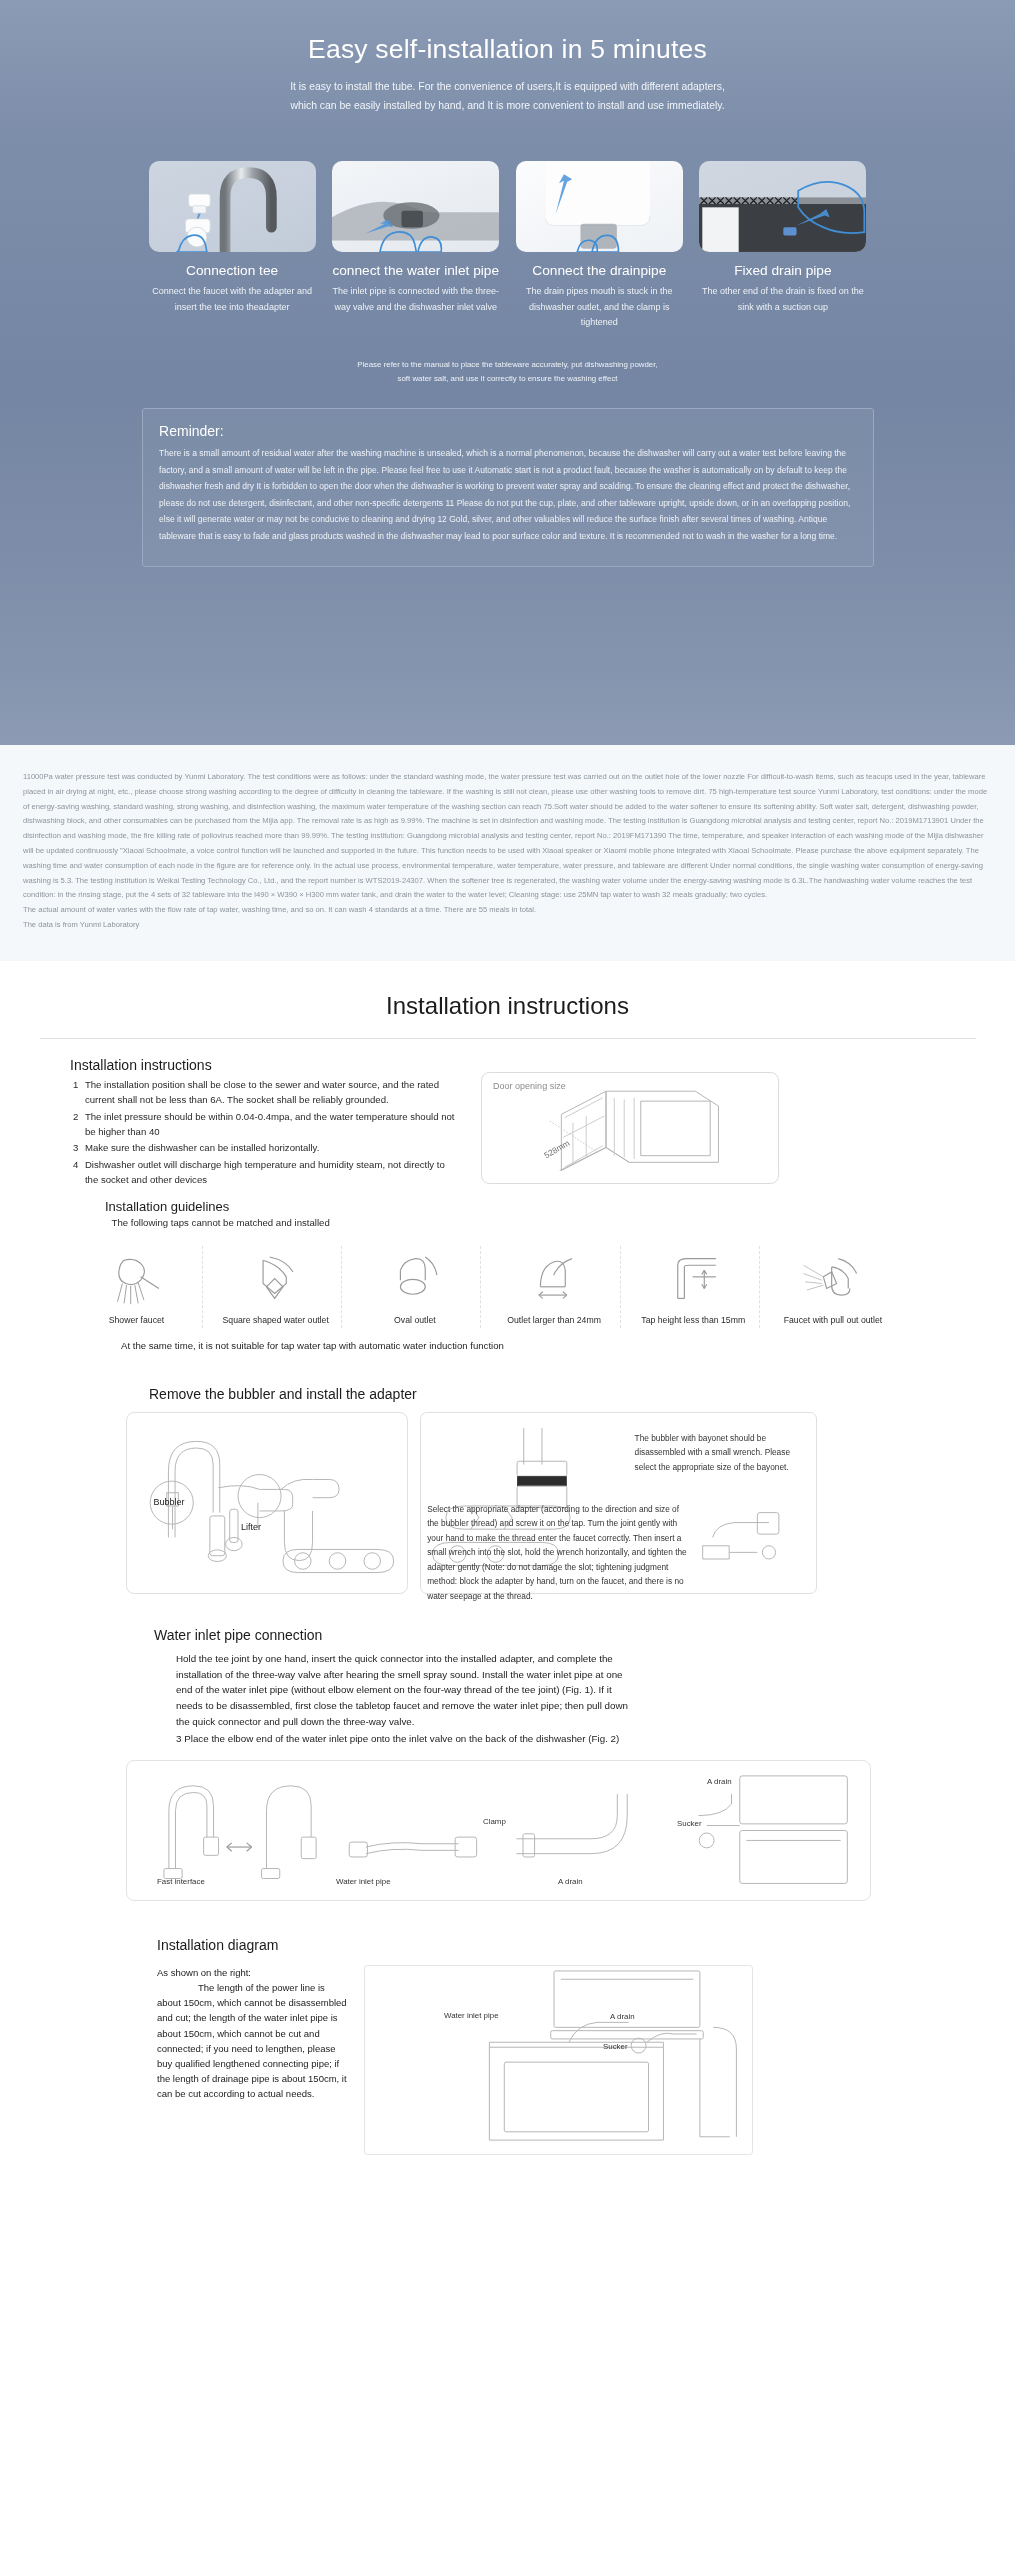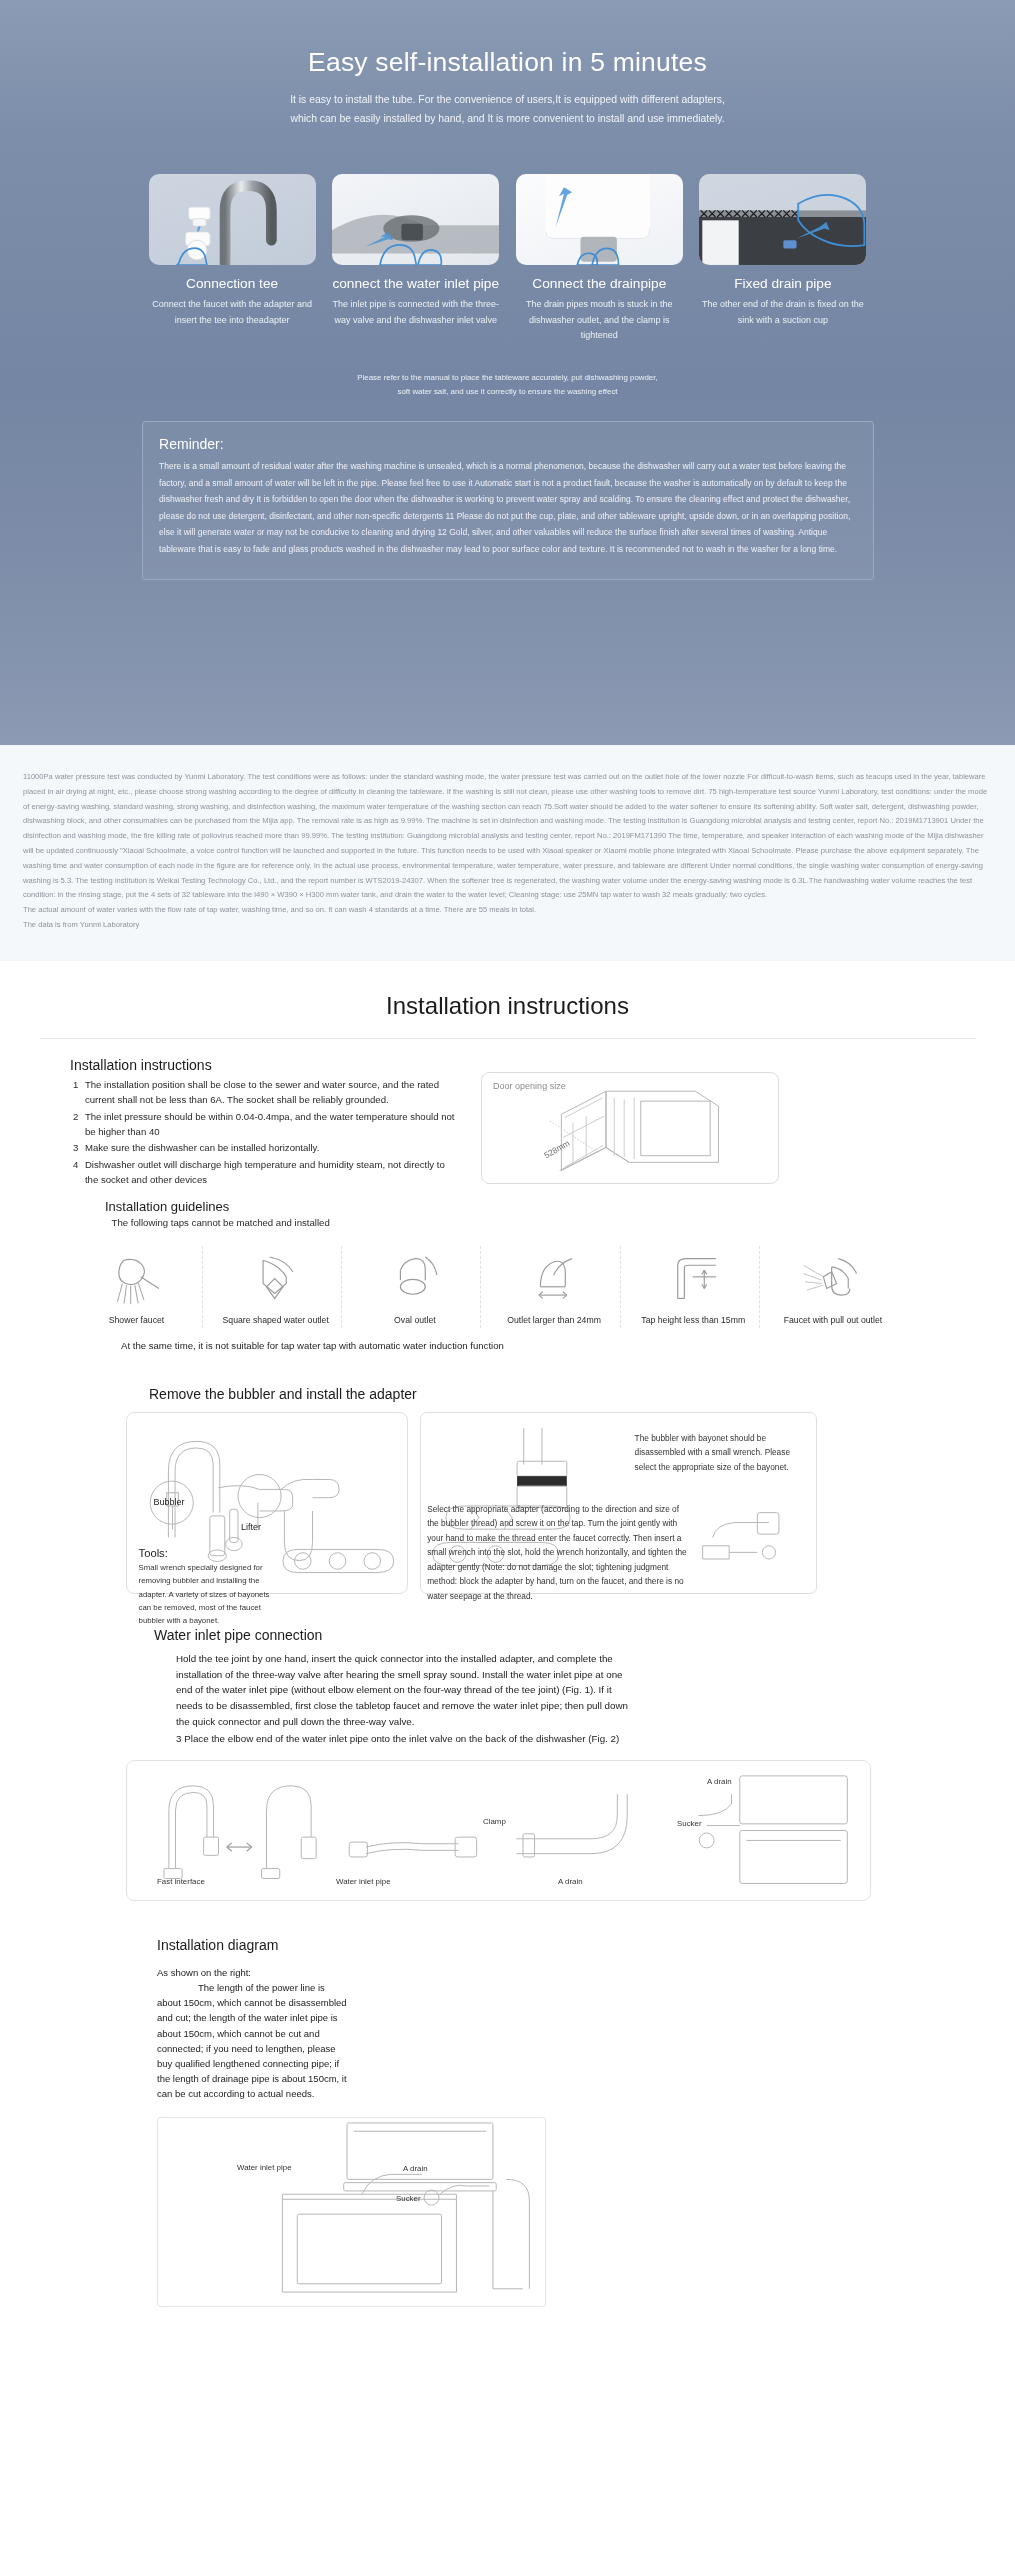--- a/index.html
+++ b/index.html
@@ -11,21 +11,21 @@
     width: 1015px;
     overflow-x: hidden;
   }
 
   
   .hero {
     position: relative;
     width: 1015px;
     height: 745px;
     background: linear-gradient(180deg,#8b9bb5 0%, #7d8eaa 18%, #7486a3 52%, #8190ab 82%, #8c9ab3 100%);
-    padding-top: 29px;
+    padding-top: 16px;
   }
   .hero-title {
     text-align: center;
     color: #ffffff;
     font-size: 26.5px;
     font-weight: 400;
     letter-spacing: 0.2px;
     margin-top: 18px;
   }
   .hero-sub {
@@ -187,21 +187,21 @@
   .para { font-size: 9.8px; line-height:1.6; color:#222; width: 464px; margin-left: 176px; }
   .para2 { margin-top: 1.7px; }
 
   .figbox {
     width: 745px; height: 141px; border:0.8px solid #e2e2e2; border-radius:8.3px;
     margin: 13.2px 0 0 126px; position:relative;
   }
   .figcap { position:absolute; font-size: 7.9px; color:#333; }
 
   .sec-h4 { font-size: 14px; font-weight:400; color:#1b1b1b; margin: 36px 0 3.3px 157px; }
-  .diag-row { display:flex; margin-left: 157px; margin-top: 12px; gap: 15px; flex-direction: column; }
+  .diag-row { display:flex; margin-left: 157px; margin-top: 12px; gap: 15px; }
   .diag-txt { width: 192px; font-size: 9.5px; line-height:1.6; color:#222; }
   .diag-lead { margin-left: 46px; }
   .diagbox { width: 389px; height: 190px; border:0.8px solid #e4e4e4; border-radius:3.3px; position:relative; }
 
   svg { display:block; }
   .ln { fill:none; stroke:#9a9a9a; stroke-width:1.4; }
   .ln2 { fill:none; stroke:#b5b5b5; stroke-width:1.2; }
   .lnd { fill:none; stroke:#c8c8c8; stroke-width:1.1; }
 </style>
 </head>
@@ -460,24 +460,20 @@
         <rect class="ln2" x="124" y="116" width="10" height="40" rx="3"></rect>
         <ellipse class="ln2" cx="129" cy="158" rx="10" ry="8"></ellipse>
         <path class="ln2" d="M110 90 Q140 84 160 92 L190 92 Q200 92 200 102 L200 110 Q200 118 186 118 L160 118"></path>
         <circle class="ln2" cx="160" cy="100" r="26"></circle>
         <path class="ln2" d="M158 108 L158 138"></path>
         <path class="ln2" d="M190 118 L190 156 Q190 178 208 178 Q224 178 224 156 L224 118"></path>
         <path class="ln2" d="M186 92 Q200 78 224 80 L244 80 Q256 80 256 92 Q256 102 244 102 L224 102"></path>
       </svg>
       <div style="position:absolute;left:26.5px;top:84px;" class="lbl-mid">Bubbler</div>
       <div style="position:absolute;left:114px;top:109px;" class="lbl-mid">Lifter</div>
-      <div style="position:absolute;left:11.6px;top:134px;width:248px;">
-        <div class="tools-h">Tools:</div>
-        <div class="tools-t" style="width:141px">Small wrench specially designed for removing bubbler and installing the adapter. A variety of sizes of bayonets can be removed, most of the faucet bubbler with a bayonet.</div>
-      </div>
       <svg width="124" height="50" viewBox="0 0 150 60" style="position:absolute;right:5px;bottom:6.6px;">
         <path class="ln2" d="M6 30 Q6 16 24 16 L120 16 Q140 16 140 30 Q140 44 120 44 L24 44 Q6 44 6 30 Z"></path>
         <circle class="ln2" cx="30" cy="30" r="10"></circle>
         <circle class="ln2" cx="72" cy="30" r="10"></circle>
         <circle class="ln2" cx="114" cy="30" r="10"></circle>
       </svg>
     </div>
 
     <div class="bx bx-b">
       <svg width="396" height="181" viewBox="0 0 478 218" style="position:absolute;top:0;left:0">

